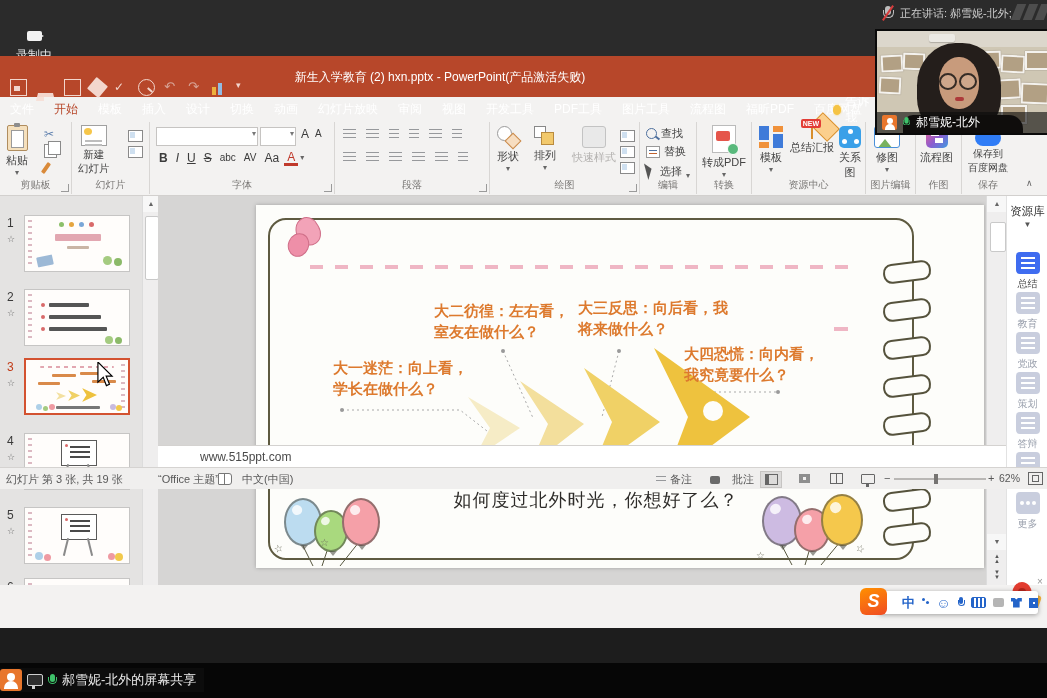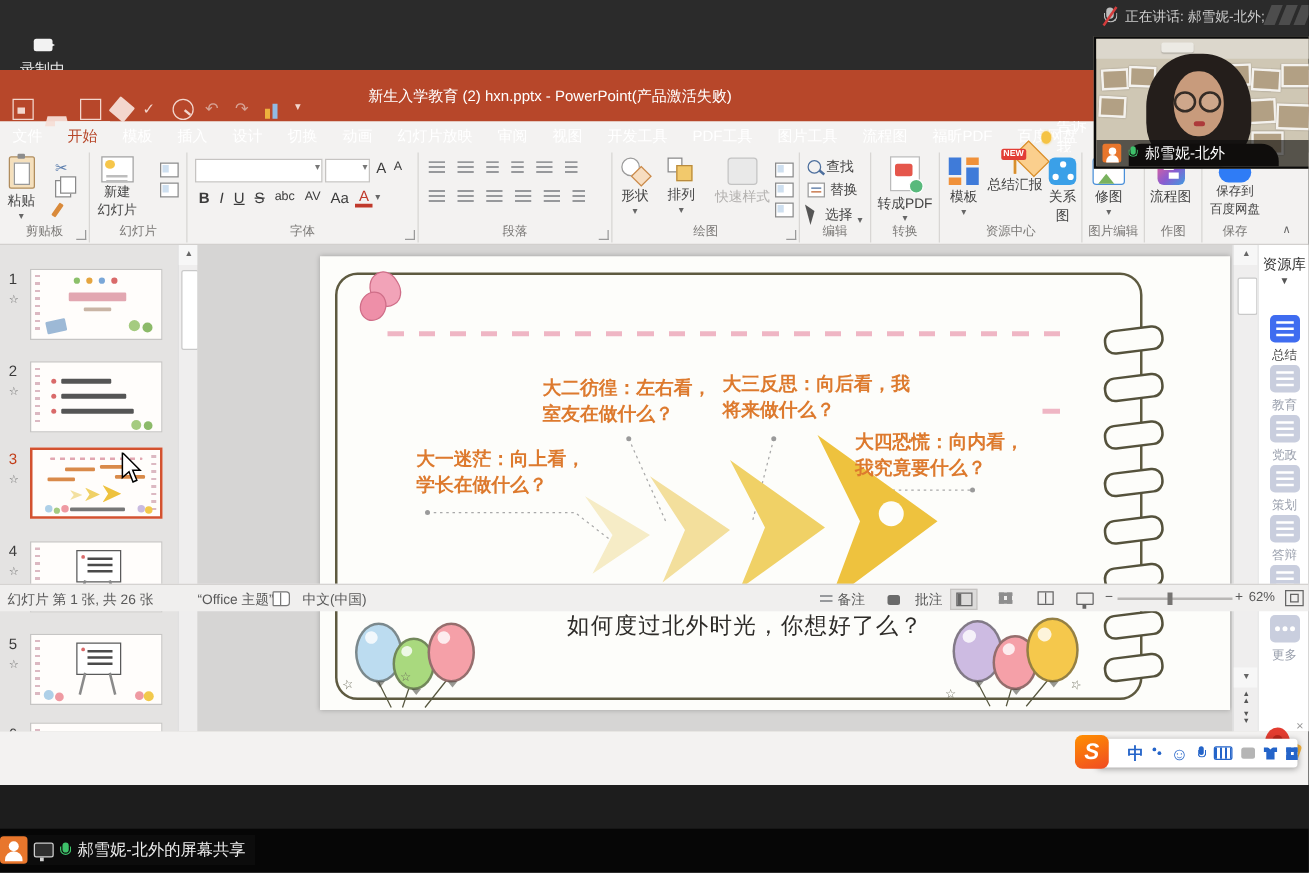--- a/index.html
+++ b/index.html
@@ -661,23 +661,26 @@
           <span class="sb-ic"></span>
           <span class="sb-label">图示</span>
         </div>
         <div class="sb-item" style="top:296px">
           <span class="sb-ic more"></span>
           <span class="sb-label">更多</span>
         </div>
       </div>
     </div>
 
+    <div class="notes">
+      <span>www.515ppt.com</span>
+    </div>
 
     <div class="statusbar">
-      <span class="st" style="left:6px">幻灯片 第 1 张, 共 26 张</span>
+      <span class="st" style="left:6px">幻灯片 第 3 张, 共 19 张</span>
       <span class="st" style="left:158px">“Office 主题”</span>
       <span class="stbook" style="left:218px"></span>
       <span class="st" style="left:242px">中文(中国)</span>
       <span class="st" style="left:656px;display:flex;gap:4px;align-items:center">
         <span class="mi-lines short" style="height:8px"></span>
         <span>备注</span>
       </span>
       <span class="st" style="left:710px;display:flex;gap:12px;align-items:center">
         <span style="width:10px;height:8px;background:#6a6a6a;border-radius:2px;display:inline-block"></span>
         <span>批注</span>

